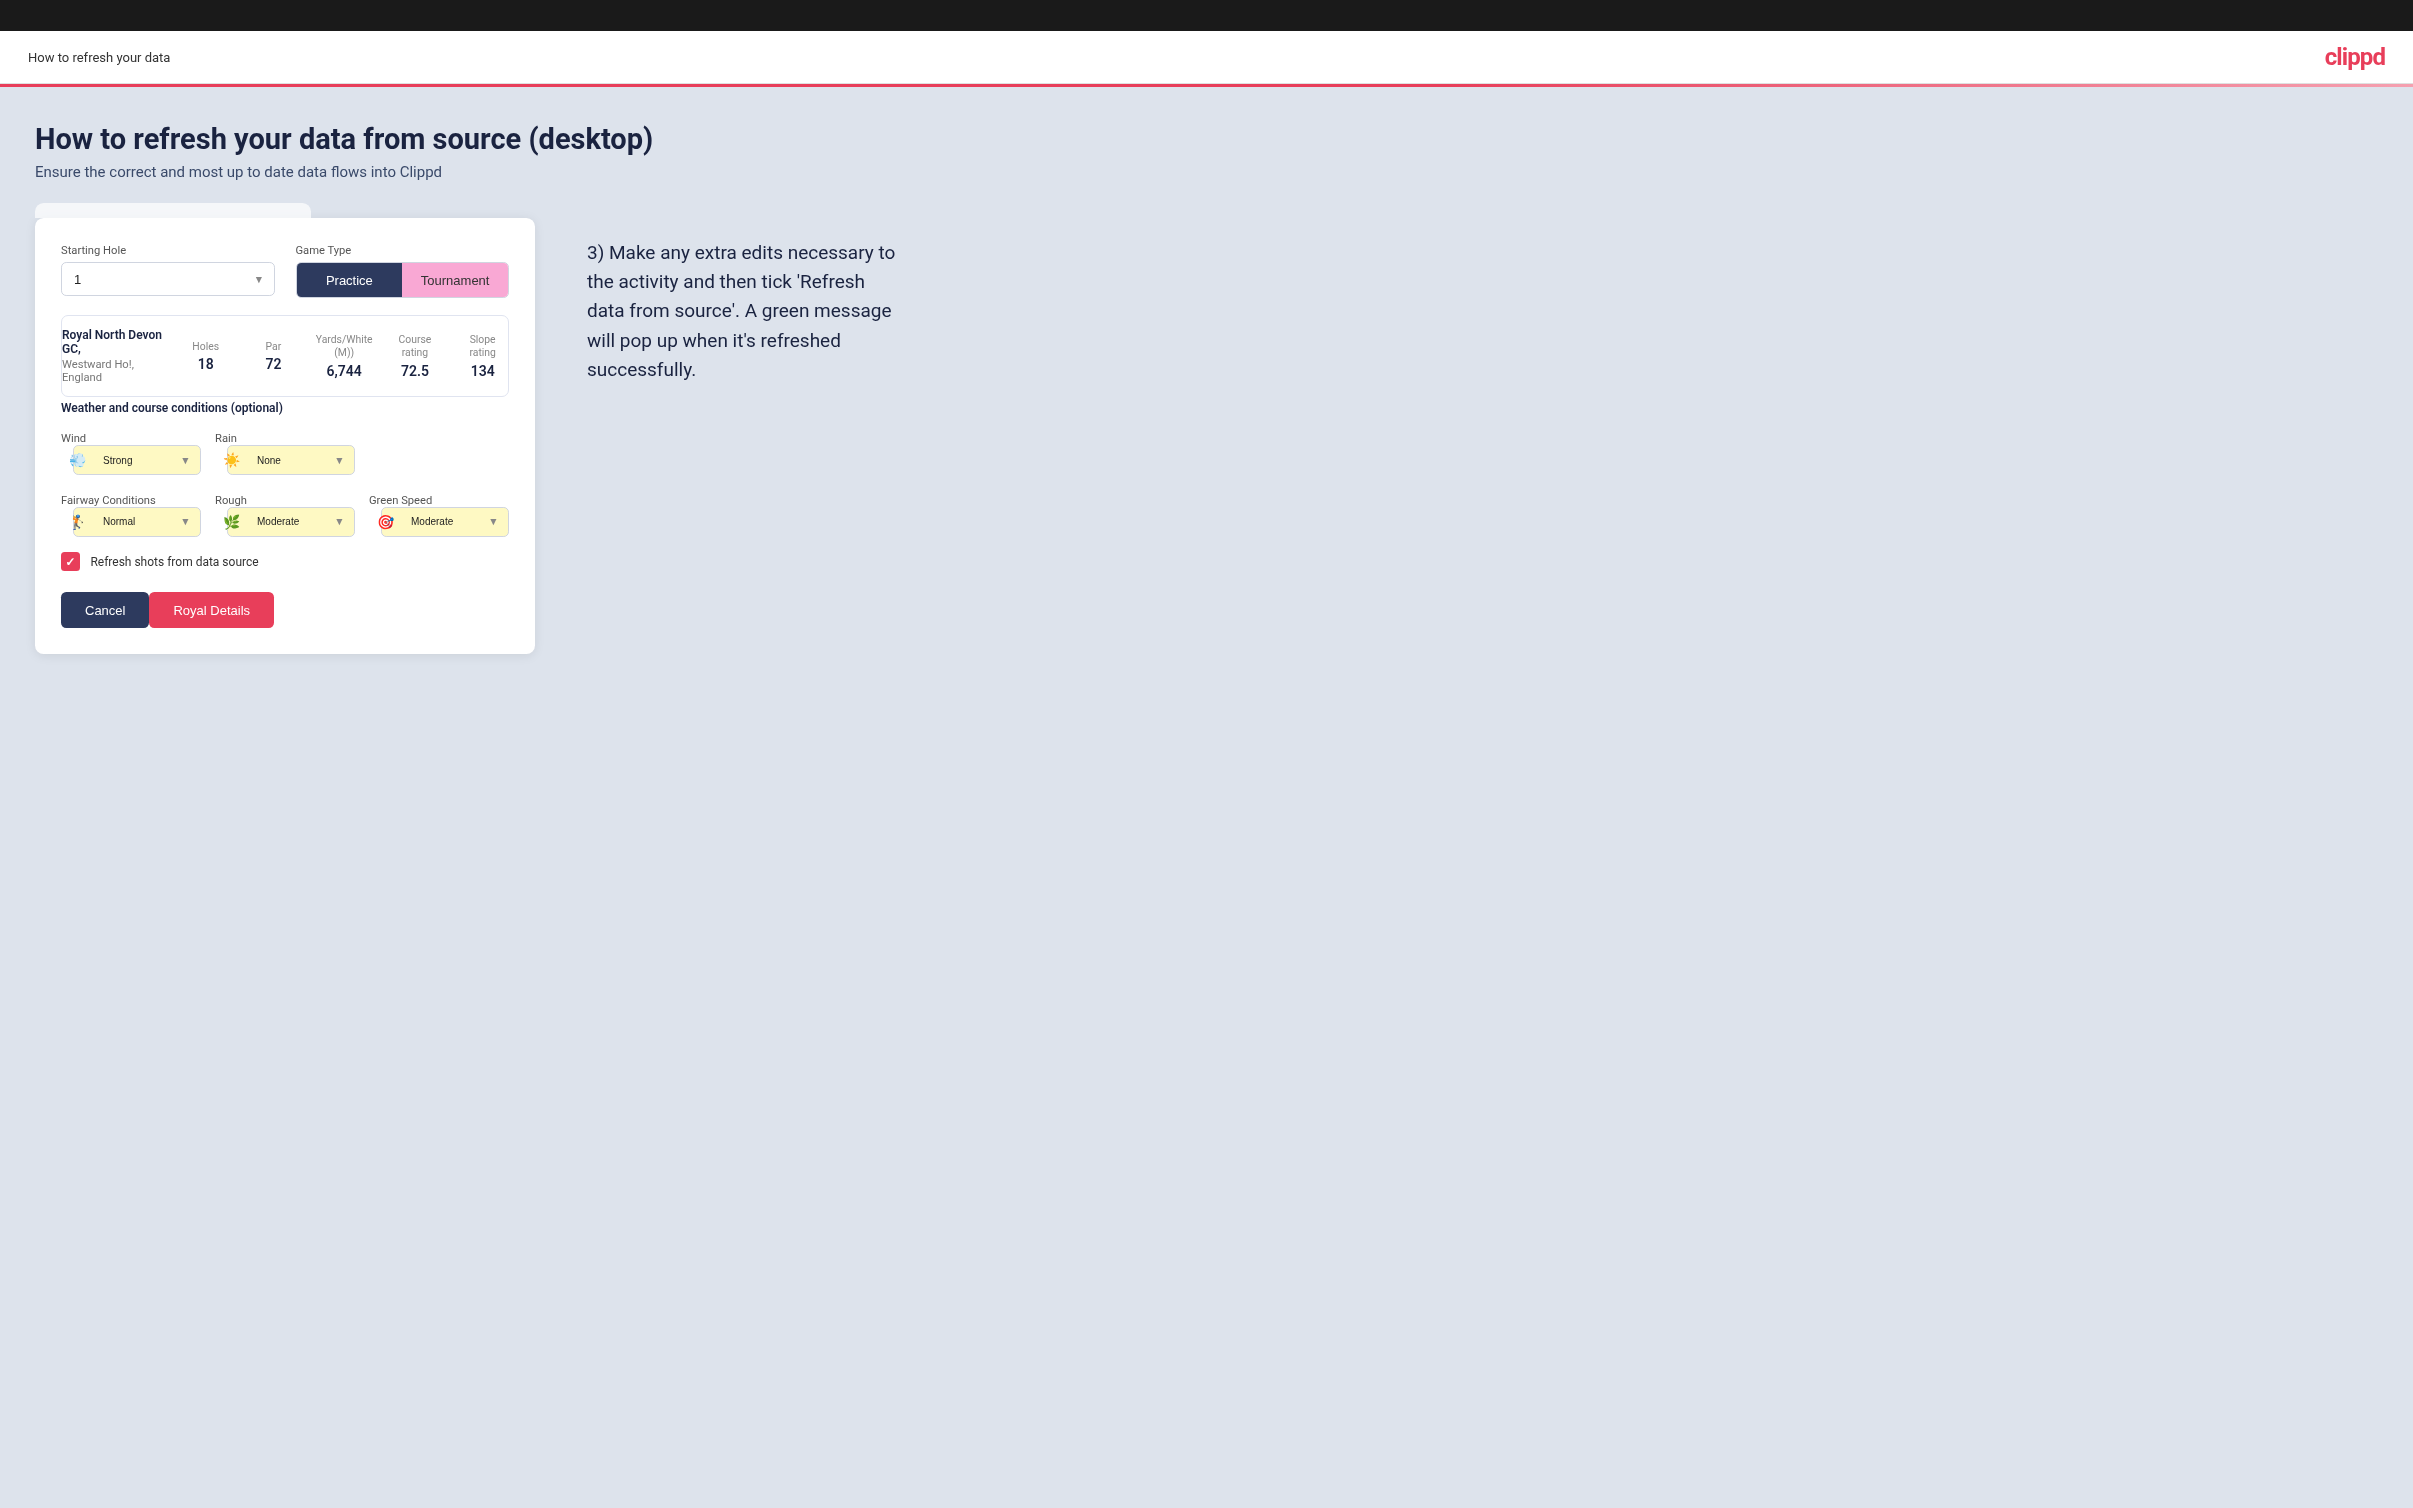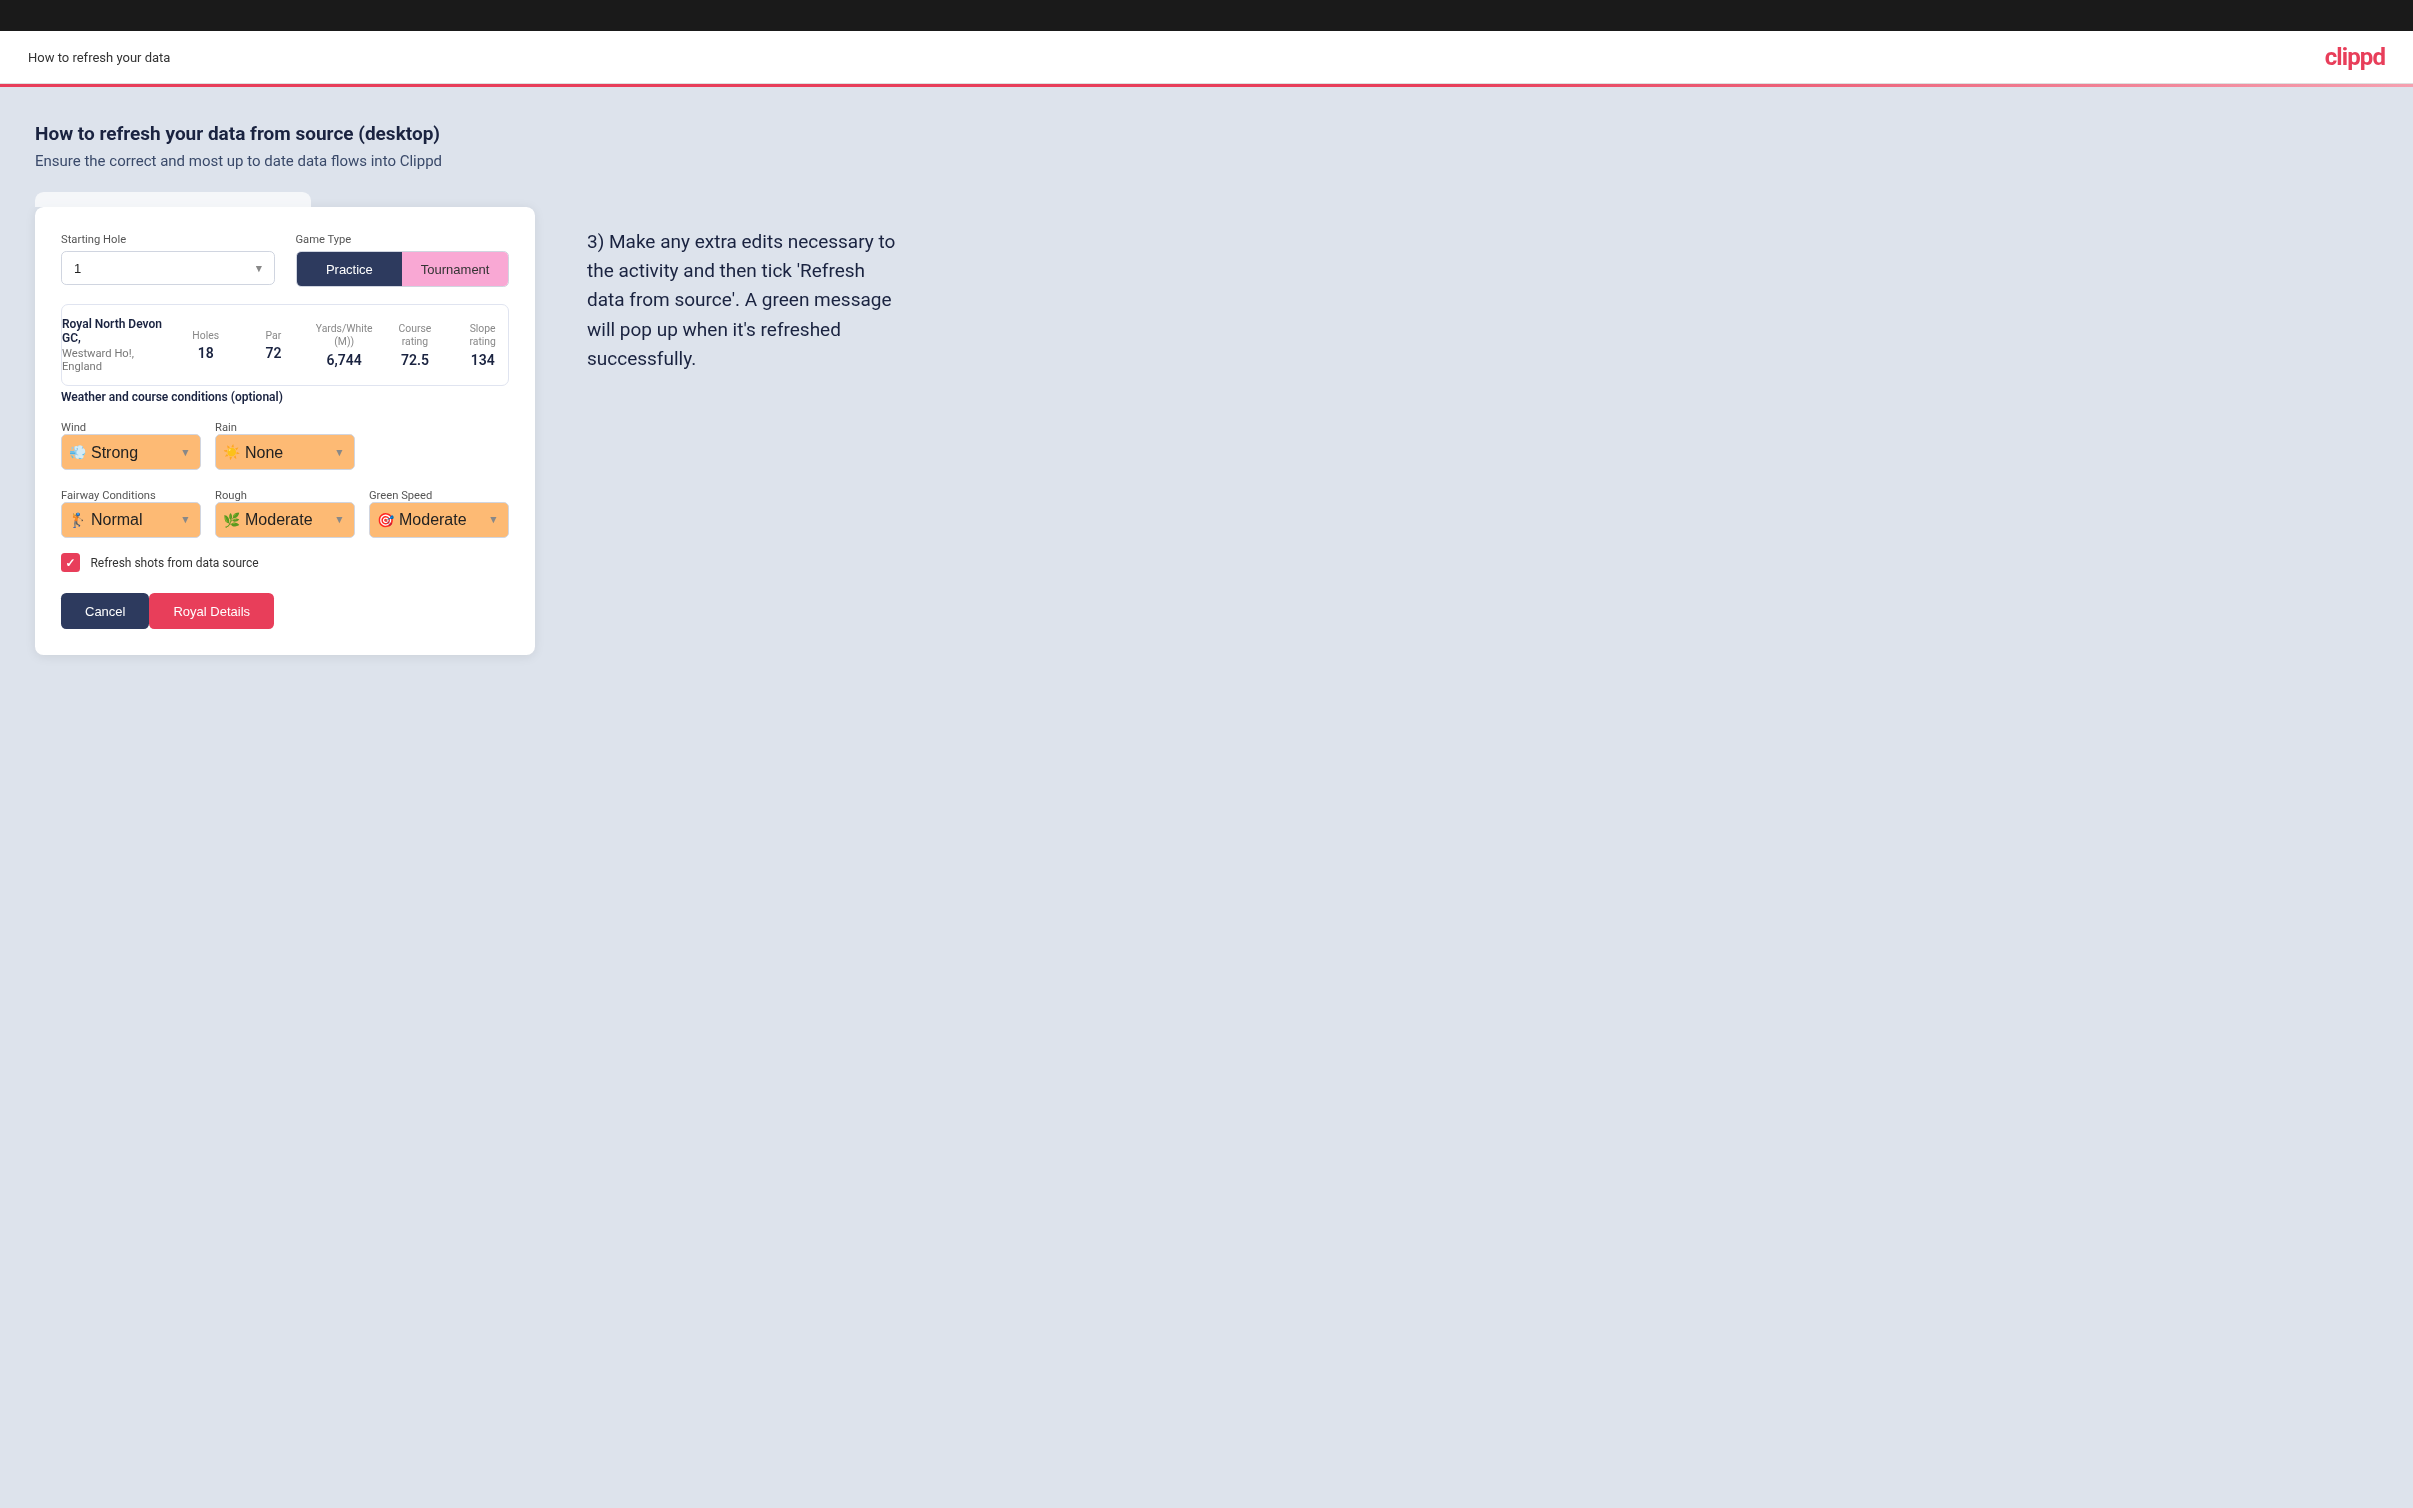--- a/index.html
+++ b/index.html
@@ -33,21 +33,21 @@
       letter-spacing: -0.9px;
     }
     .main-content {
       background: #dde3ec;
       min-height: calc(100vh - 86px);
       padding: 35px 35px 35px 35px;
       display: flex;
       flex-direction: column;
     }
     .page-heading {
-      font-size: 19px;
+      font-size: 29px;
       font-weight: 700;
       color: #1a2340;
       margin-bottom: 7px;
     }
     .page-subheading {
       font-size: 15px;
       color: #3a4a6a;
       font-weight: 400;
       margin-bottom: 22px;
     }
@@ -188,25 +188,26 @@
       font-size: 14px;
       color: #888;
       pointer-events: none;
       z-index: 1;
     }
     .form-select-icon {
       width: 100%;
       padding: 8.6px 31px 8.6px 29px;
       border: 1.3px solid #d0d5e0;
       border-radius: 5.2px;
-      font-size: 16px;
+      font-size: 10px;
       color: #222;
-      background: #fdba74;
+      background: #fef9c3;
       appearance: none;
       cursor: pointer;
+      margin-left: 12px;
     }
     .refresh-row {
       display: flex;
       align-items: center;
       gap: 10.4px;
       margin-bottom: 21px;
       margin-top: 7px;
     }
     .checkbox-checked {
       width: 19px;

